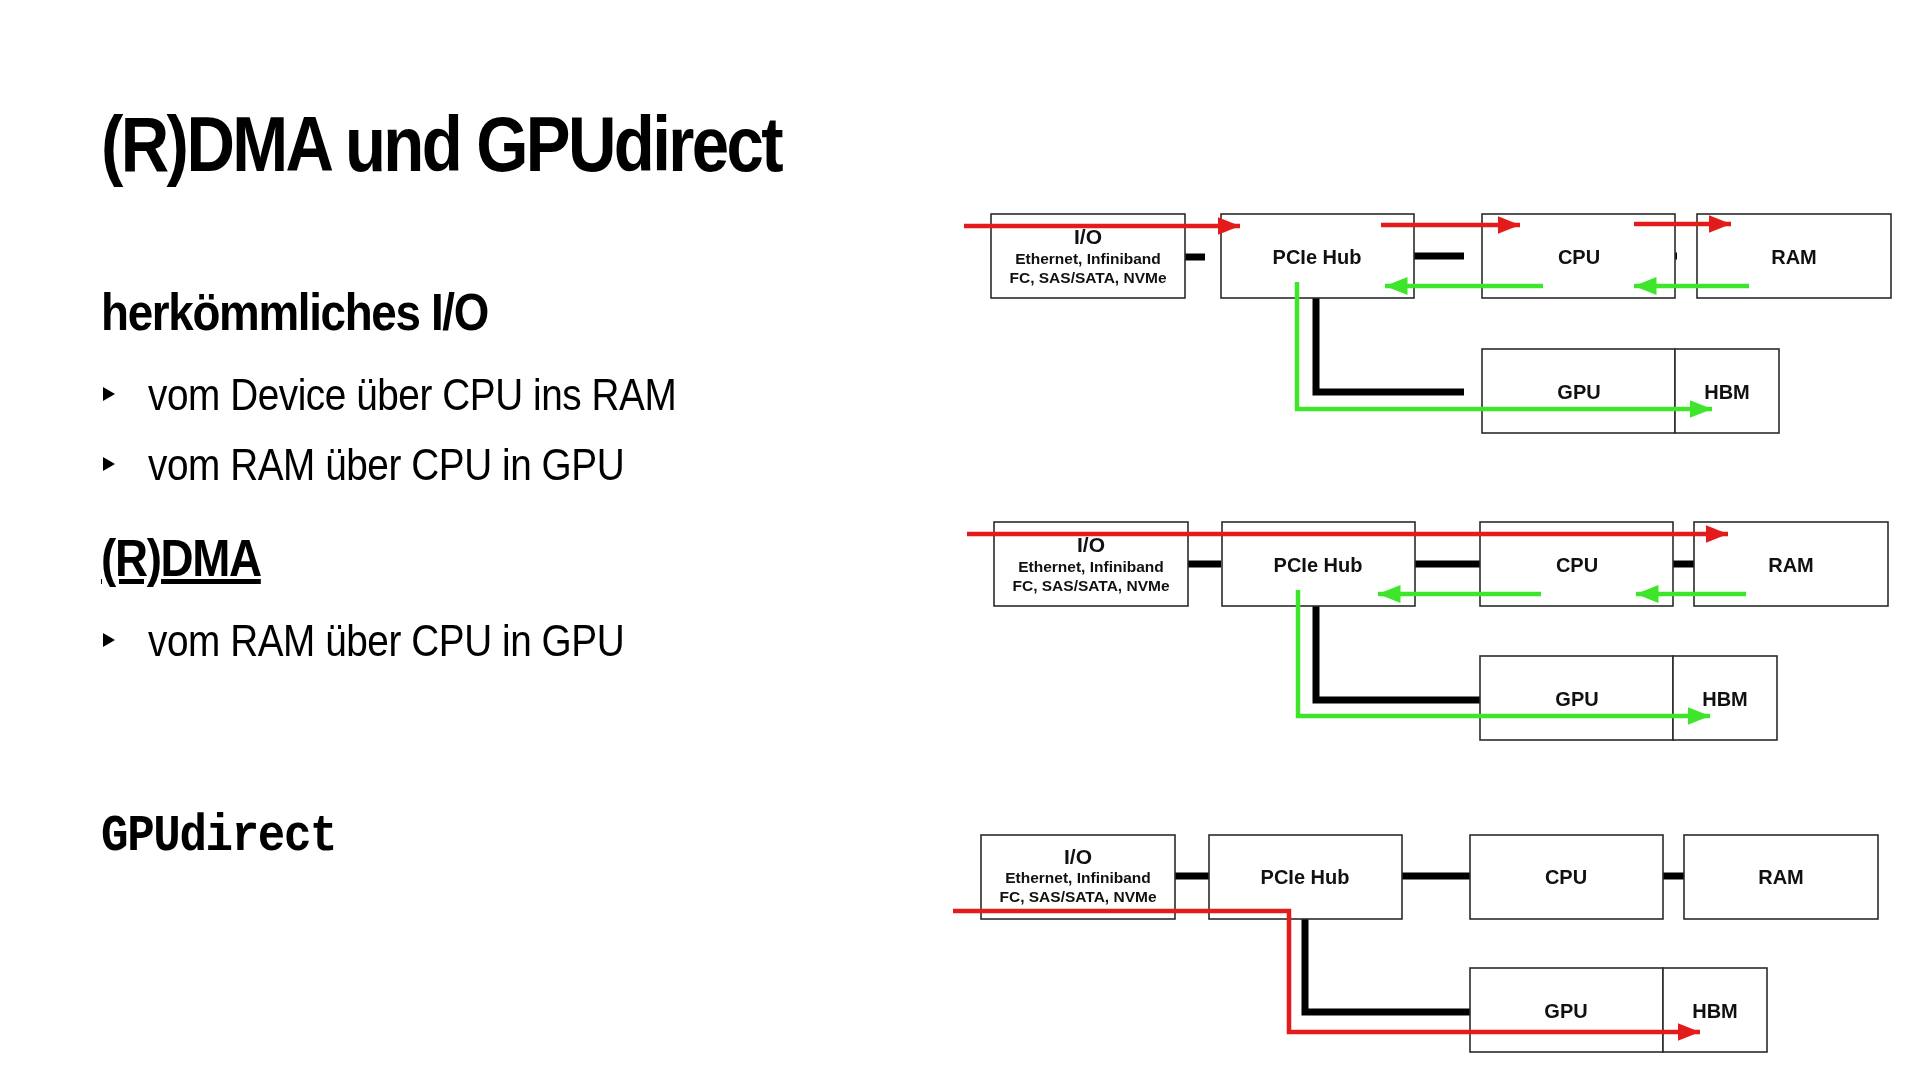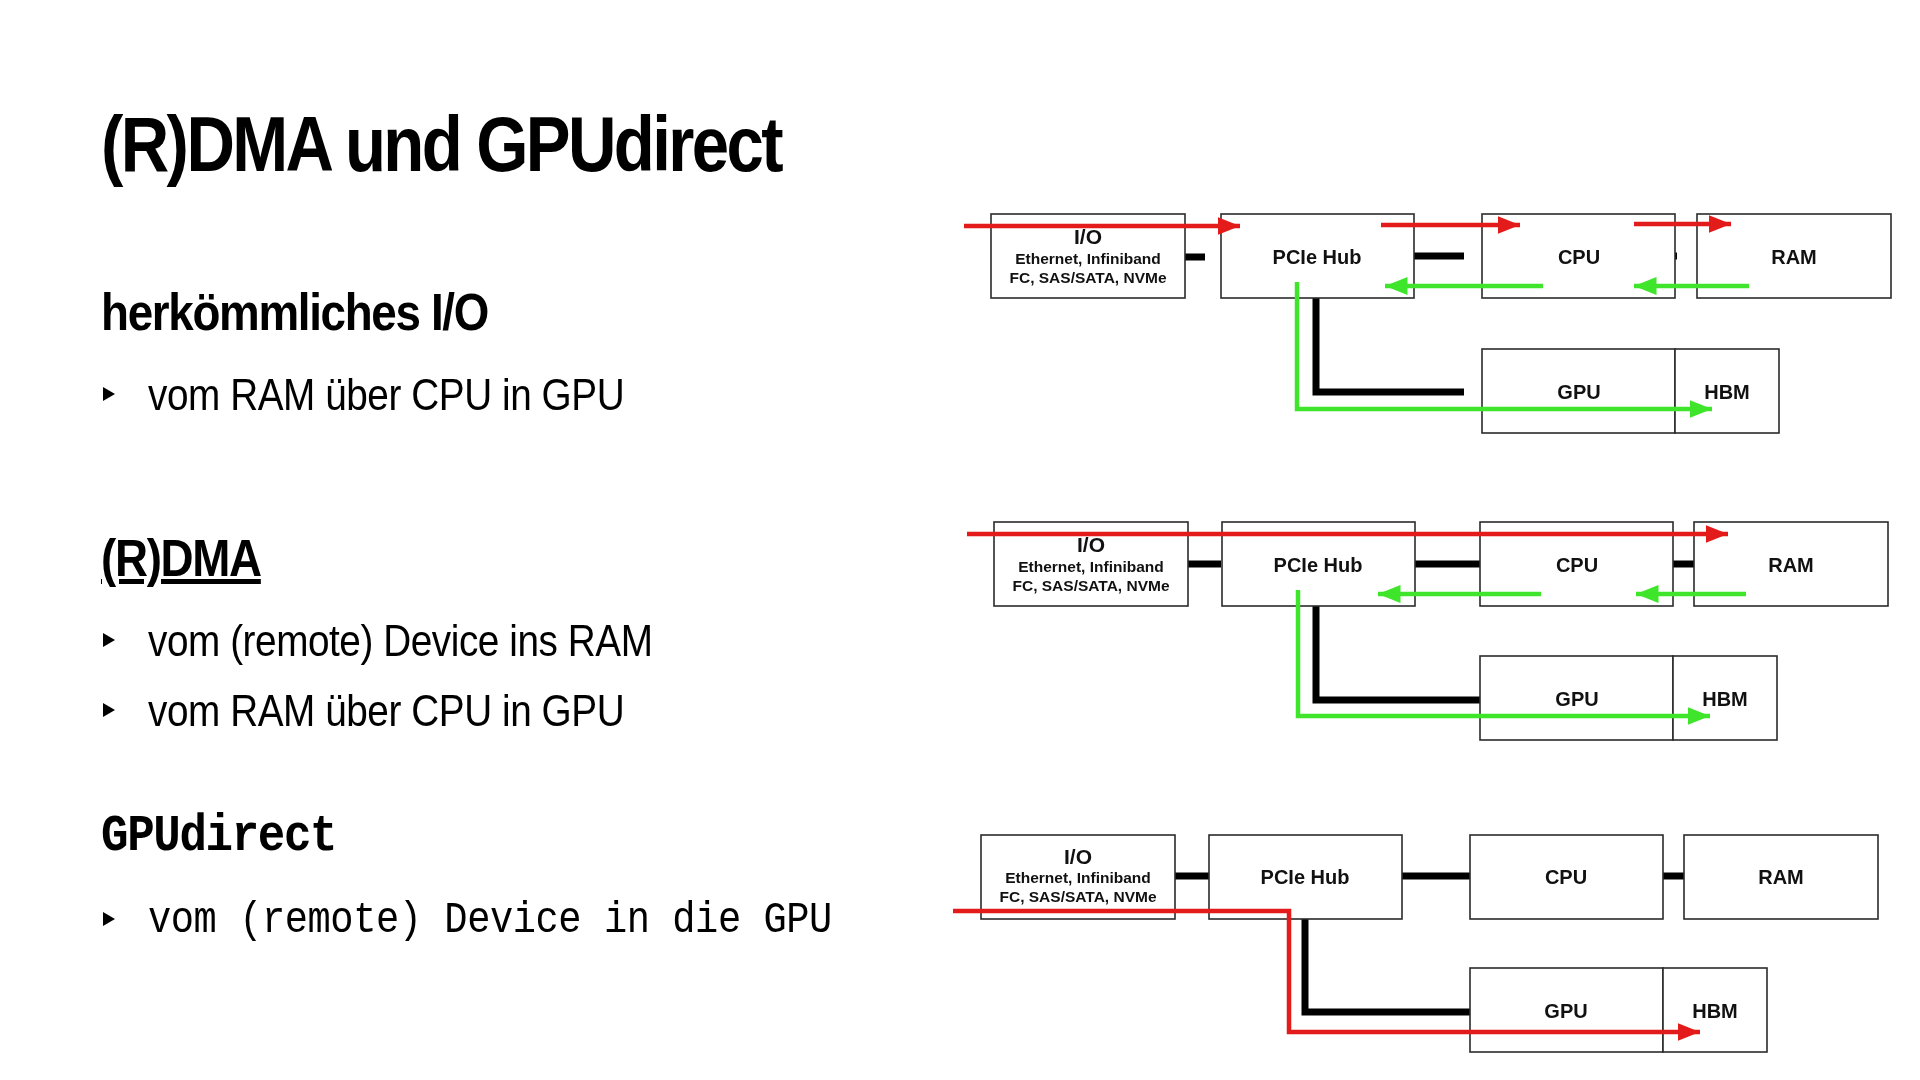--- a/index.html
+++ b/index.html
@@ -35,47 +35,41 @@
 </head>
 <body>
 
 <div class="title">(R)DMA und GPUdirect</div>
 
 <div class="section" id="s1">
   <div class="heading">herkömmliches I/O</div>
   <ul class="bullets">
     <li class="bullet">
       <span class="marker"></span>
+      <span class="text">vom Device über CPU ins RAM</span>
+    </li>
+    <li class="bullet">
+      <span class="marker"></span>
       <span class="text">vom RAM über CPU in GPU</span>
     </li>
   </ul>
 </div>
 
 <div class="section" id="s2">
   <div class="heading">(R)DMA</div>
   <ul class="bullets">
     <li class="bullet">
       <span class="marker"></span>
-      <span class="text">vom (remote) Device ins RAM</span>
-    </li>
-    <li class="bullet">
-      <span class="marker"></span>
       <span class="text">vom RAM über CPU in GPU</span>
     </li>
   </ul>
 </div>
 
 <div class="section" id="s3">
   <div class="heading">GPUdirect</div>
-  <ul class="bullets">
-    <li class="bullet">
-      <span class="marker"></span>
-      <span class="text">vom (remote) Device in die GPU</span>
-    </li>
-  </ul>
 </div>
 
 <svg id="diagrams" width="1920" height="1080" viewBox="0 0 1920 1080">
   <defs>
     <marker id="ah-red" markerWidth="6" markerHeight="4" refX="5" refY="2" orient="auto" markerUnits="strokeWidth">
       <path d="M0,0 L5,2 L0,4 Z" fill="#e31b1b"></path>
     </marker>
     <marker id="ah-green" markerWidth="6" markerHeight="4" refX="5" refY="2" orient="auto" markerUnits="strokeWidth">
       <path d="M0,0 L5,2 L0,4 Z" fill="#3ee52a"></path>
     </marker>

